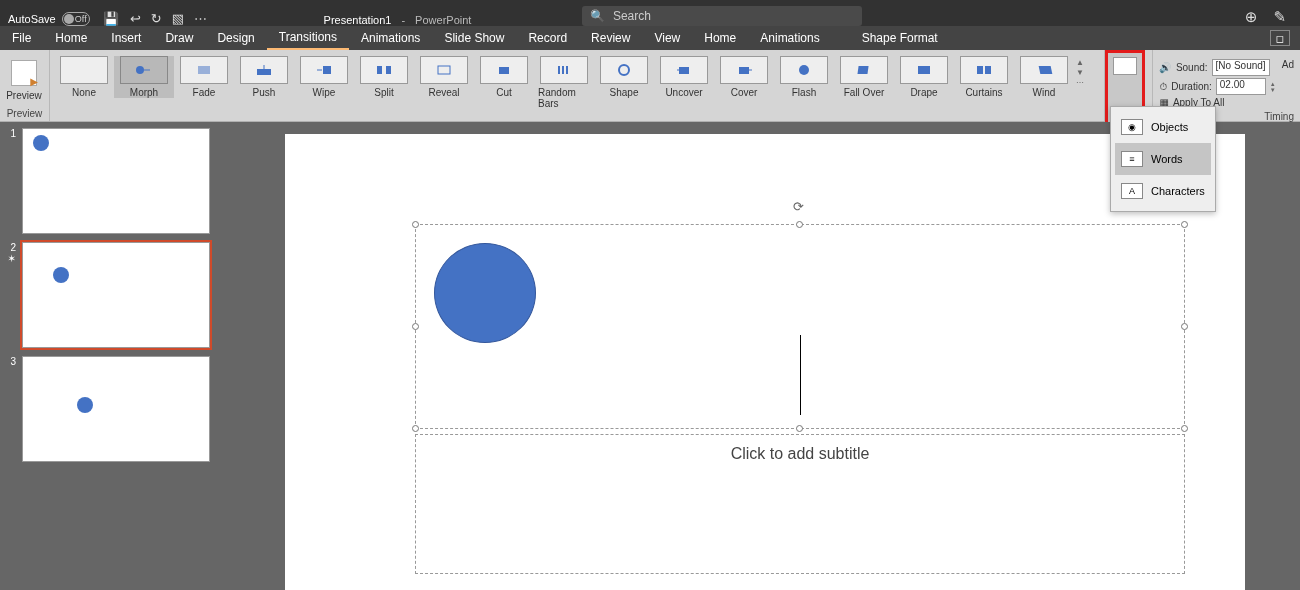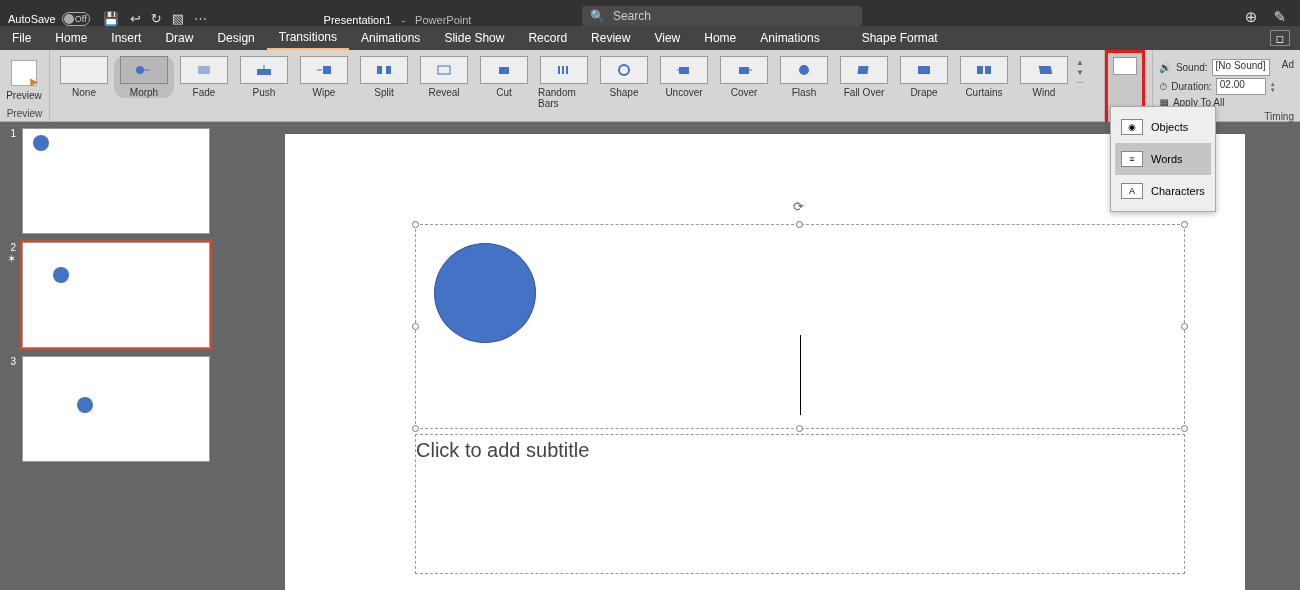--- a/index.html
+++ b/index.html
@@ -24,21 +24,21 @@
   .tab-right { margin-left: auto; padding-right: 10px; }
   .collapse-btn { width: 20px; height: 16px; border: 1px solid #888; display:flex; align-items:center; justify-content:center; font-size:10px; color:#fff;}
 
   .ribbon { height: 72px; background: #d5d5d5; border-bottom: 1px solid #b0b0b0; display: flex; }
   .ribbon-group { border-right: 1px solid #b8b8b8; display: flex; flex-direction: column; }
   .ribbon-group .body { flex: 1; display: flex; align-items: flex-start; padding-top: 6px; }
   .ribbon-group .label { font-size: 10px; text-align: center; color: #444; padding-bottom: 2px; }
   .rbtn { display: flex; flex-direction: column; align-items: center; gap: 3px; padding: 0 4px; font-size: 10px; color: #333; width: 60px; }
   .rbtn .thumb { width: 48px; height: 28px; border: 1px solid #999; background: #eee; display:flex; align-items:center; justify-content:center; }
   .rbtn.sel .thumb { background: #b8b8b8; border-color:#888;}
-  .rbtn.sel { background:#bdbdbd;border-radius:10px;}
+  .rbtn.sel { background:#bdbdbd;}
   .preview-btn { width:48px; display:flex; flex-direction:column; align-items:center; gap:4px; font-size:10px; color:#333; padding-top:4px;}
   .preview-btn .icon { width:26px; height:26px; background:#fff; border:1px solid #aaa; position:relative;}
   .preview-btn .icon::after{ content:"▶"; color:#d08030; position:absolute; right:-2px; bottom:-2px; font-size:10px;}
 
   .effect-btn { width: 40px; display:flex; flex-direction:column; align-items:center; gap:2px; font-size:10px; padding:4px 3px; background:#c8c8c8; border:3px solid #e31b1b;}
   .effect-btn .icon { width:24px; height:18px; background:#fff; border:1px solid #999;}
   .timing-col { display:flex; flex-direction:column; gap:2px; padding:3px 6px; font-size:10px; color:#333; flex:1;}
   .timing-row { display:flex; align-items:center; gap:4px; }
   .timing-row .field { background:#fff; border:1px solid #999; height:17px; padding:0 3px; font-size:10px; min-width:50px;}
   .spin { display:flex; flex-direction:column; font-size:6px; line-height:6px; color:#666;}
@@ -55,21 +55,21 @@
   .thumb-slide { width:188px; height:106px; background:#fff; border:1px solid #999; position:relative;}
   .thumb-slide.active { outline:2px solid #d04a2a;}
   .thumb-circle { border-radius:50%; background:#4472c4; position:absolute;}
 
   .canvas-area { flex:1; background:#666; position:relative; display:flex; justify-content:center; padding-top:12px;}
   .slide { width:960px; height:540px; background:#fff; position:relative;}
   .placeholder { position:absolute; border:1px dashed #999;}
   .title-box { left:130px; top:90px; width:770px; height:205px; }
   .title-box .circle { width:102px; height:100px; border-radius:50%; background:#4472c4; border:1px solid #35589c; margin:18px 0 0 18px;}
   .sub-box { left:130px; top:300px; width:770px; height:140px;}
-  .sub-box .ph-text { font-size:20px; color:#444; padding-top:4px;}
+  .sub-box .ph-text { text-align:center; font-size:16px; color:#444; padding-top:4px;margin-top:6px;}
   .handle { width:7px; height:7px; background:#fff; border:1px solid #777; border-radius:50%; position:absolute;}
   .rot { width:14px; height:14px; position:absolute; left:50%; top:-26px; transform:translateX(-50%); color:#666; font-size:13px;}
   .cursor-line { position:absolute; left:50%; top:110px; width:1px; height:80px; background:#000;}
 </style>
 </head>
 <body>
 
 <div class="titlebar">
   <div class="autosave">
     <span>AutoSave</span>

